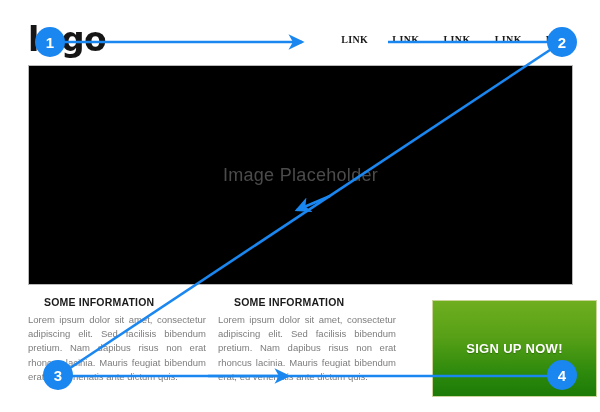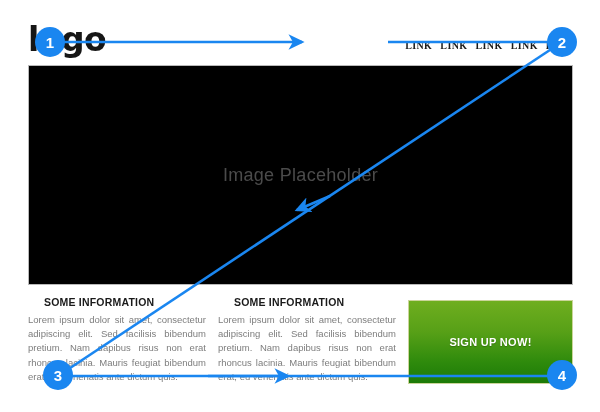--- a/index.html
+++ b/index.html
@@ -42,23 +42,23 @@
     font-family: "DejaVu Sans", sans-serif;
     font-weight: bold;
     font-size: 33px;
     letter-spacing: -0.5px;
     color: #161616;
     line-height: 40px;
   }
   #nav {
     position: absolute;
     right: 0;
-    top: 20px;
-    display: flex;
-    gap: 8px;
+    top: 14px;
+    display: flex;
+    gap: 24px;
   }
   .nav-link {
     font-family: "Liberation Serif", serif;
     font-weight: bold;
     font-size: 10px;
     letter-spacing: 0.4px;
     color: #1a1a1a;
     text-decoration: none;
     white-space: nowrap;
   }
@@ -112,31 +112,31 @@
     font-family: "Liberation Sans", sans-serif;
     font-size: 9.5px;
     line-height: 14.2px;
     color: #7d7d7d;
     text-align: justify;
   }
 
   
   #cta {
     position: absolute;
-    left: 408px;
+    left: 432px;
     top: 300px;
     width: 165px;
-    height: 84px;
+    height: 97px;
     border: 1px solid #cbd59a;
     box-sizing: border-box;
     background: linear-gradient(to bottom, #6fae1f 0%, #57a017 38%, #2e8a0c 75%, #1c7a07 100%);
     color: #ffffff;
     font-family: "Liberation Sans", sans-serif;
     font-weight: bold;
-    font-size: 11px;
+    font-size: 13px;
     letter-spacing: 0.3px;
     display: flex;
     align-items: center;
     justify-content: center;
     cursor: pointer;
     text-shadow: 0 1px 1px rgba(0,0,0,0.25);
   }
 
   
   #overlay {

